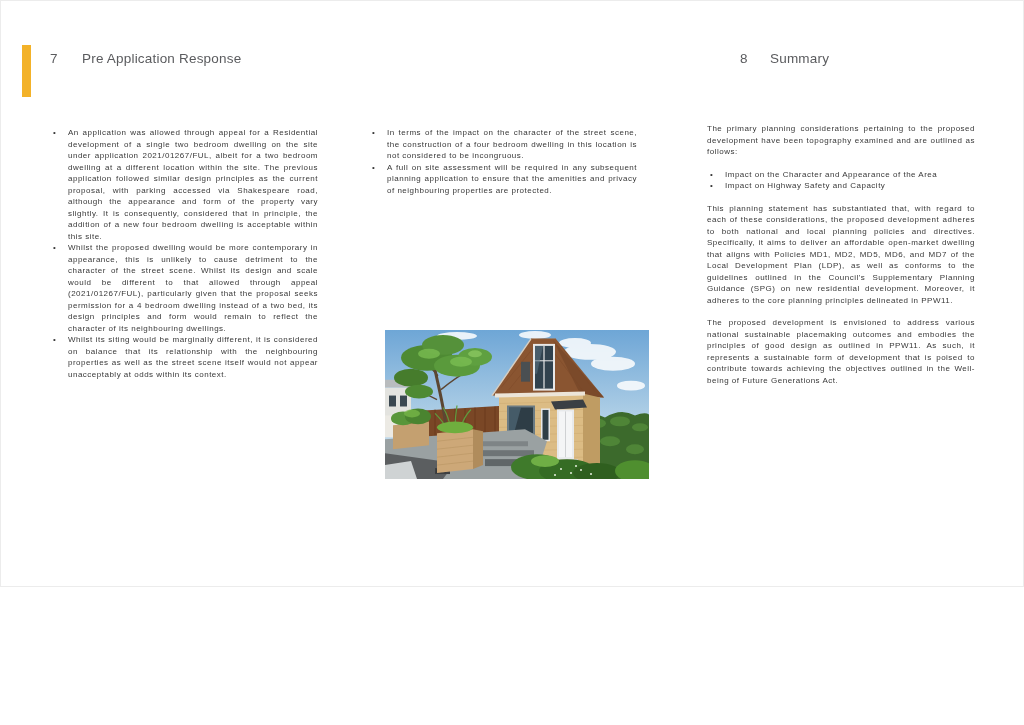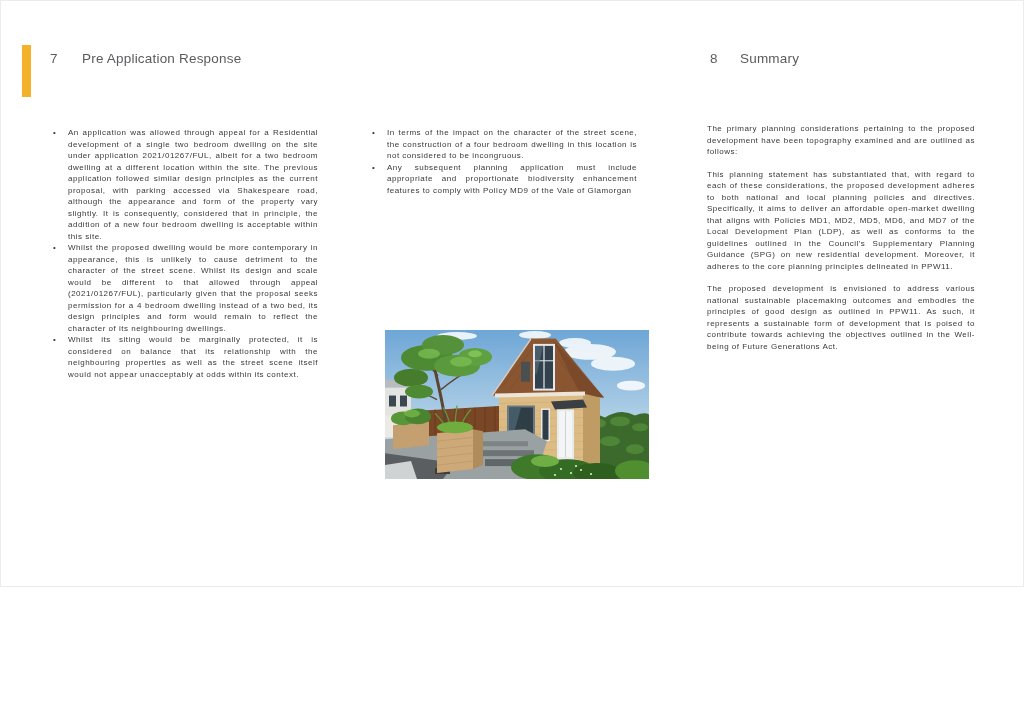--- a/index.html
+++ b/index.html
@@ -4,21 +4,21 @@
 <style>
   html,body{margin:0;padding:0;background:#ffffff;}
   .page{
     position:relative;width:1024px;height:587px;background:#ffffff;
     font-family:"Liberation Sans",sans-serif;color:#383838;overflow:hidden;
     box-shadow:inset 0 0 0 1px #ececec;
   }
   .accent-bar{position:absolute;left:22px;top:45px;width:9px;height:52px;background:#F3B229;}
   .sec-head{position:absolute;top:51px;font-size:13.5px;letter-spacing:.2px;color:#5a5b5e;white-space:nowrap;}
   .sec-head.left{left:50px;}
-  .sec-head.right{left:710px;}
+  .sec-head.right{left:740px;}
   .sec-num{display:inline-block;width:32px;}
   .sec-head.right .sec-num{width:30px;}
   .col{position:absolute;top:123px;width:268px;font-size:8px;line-height:11.5px;
        letter-spacing:.5px;text-align:justify;}
   .col1{left:50px;}
   .col2{left:369px;}
   .col3{left:707px;}
   .col p{margin:0 0 11px 0;}
   .col ul{list-style:none;margin:4px 0 11px 0;padding:0;}
   .col li{position:relative;padding-left:18px;margin:0;text-align:justify;}
@@ -41,28 +41,28 @@
   </div>
 
   <div class="sec-head right">
     <span class="sec-num">8</span><span class="sec-title">Summary</span>
   </div>
 
   <section class="col col1">
     <ul>
       <li>An application was allowed through appeal for a Residential development of a single two bedroom dwelling on the site under application 2021/01267/FUL, albeit for a two bedroom dwelling at a different location within the site. The previous application followed similar design principles as the current proposal, with parking accessed via Shakespeare road, although the appearance and form of the property vary slightly. It is consequently, considered that in principle, the addition of a new four bedroom dwelling is acceptable within this site.</li>
       <li>Whilst the proposed dwelling would be more contemporary in appearance, this is unlikely to cause detriment to the character of the street scene. Whilst its design and scale would be different to that allowed through appeal (2021/01267/FUL), particularly given that the proposal seeks permission for a 4 bedroom dwelling instead of a two bed, its design principles and form would remain to reflect the character of its neighbouring dwellings.</li>
-      <li>Whilst its siting would be marginally protected, it is considered on balance that its relationship with the neighbouring properties as well as the street scene itself would not appear unacceptably at odds within its context.</li>
+      <li>Whilst its siting would be marginally different, it is considered on balance that its relationship with the neighbouring properties as well as the street scene itself would not appear unacceptably at odds within its context.</li>
     </ul>
   </section>
 
   <section class="col col2">
     <ul>
       <li>In terms of the impact on the character of the street scene, the construction of a four bedroom dwelling in this location is not considered to be incongruous.</li>
-      <li>Any subsequent planning application must include appropriate and proportionate biodiversity enhancement features to comply with Policy MD9 of the Vale of Glamorgan</li>
+      <li>A full on site assessment will be required in any subsequent planning application to ensure that the amenities and privacy of neighbouring properties are protected.</li>
     </ul>
   </section>
 
   <figure class="render">
     <svg viewBox="0 0 264 150" preserveAspectRatio="none">
       <defs>
         <linearGradient id="sky" x1="0" y1="0" x2="0" y2="1">
           <stop offset="0" stop-color="#6ea6d6"></stop>
           <stop offset=".65" stop-color="#b7d4e8"></stop>
           <stop offset="1" stop-color="#dcebf2"></stop>
@@ -215,20 +215,22 @@
           <circle cx="170" cy="146" r="1"></circle>
           <circle cx="191" cy="137" r="1"></circle>
       </g>
       <ellipse cx="250" cy="142" rx="20" ry="11" fill="#4f8f2f"></ellipse>
     </svg>
   </figure>
 
   <section class="col col3">
     <p>The primary planning considerations pertaining to the proposed development have been topography examined and are outlined as follows:</p>
     <ul>
+      <li>Impact on the Character and Appearance of the Area</li>
+      <li>Impact on Highway Safety and Capacity</li>
     </ul>
     <p>This planning statement has substantiated that, with regard to each of these considerations, the proposed development adheres to both national and local planning policies and directives. Specifically, it aims to deliver an affordable open-market dwelling that aligns with Policies MD1, MD2, MD5, MD6, and MD7 of the Local Development Plan (LDP), as well as conforms to the guidelines outlined in the Council's Supplementary Planning Guidance (SPG) on new residential development. Moreover, it adheres to the core planning principles delineated in PPW11.</p>
     <p>The proposed development is envisioned to address various national sustainable placemaking outcomes and embodies the principles of good design as outlined in PPW11. As such, it represents a sustainable form of development that is poised to contribute towards achieving the objectives outlined in the Well-being of Future Generations Act.</p>
   </section>
 
   <div class="footer-pg">PG 10</div>
   <div class="footer-proj">March 2024 | 786-01 | LAND ADJACENT TO 44 MILTON ROAD, BARRY</div>
 
 </div>
 

